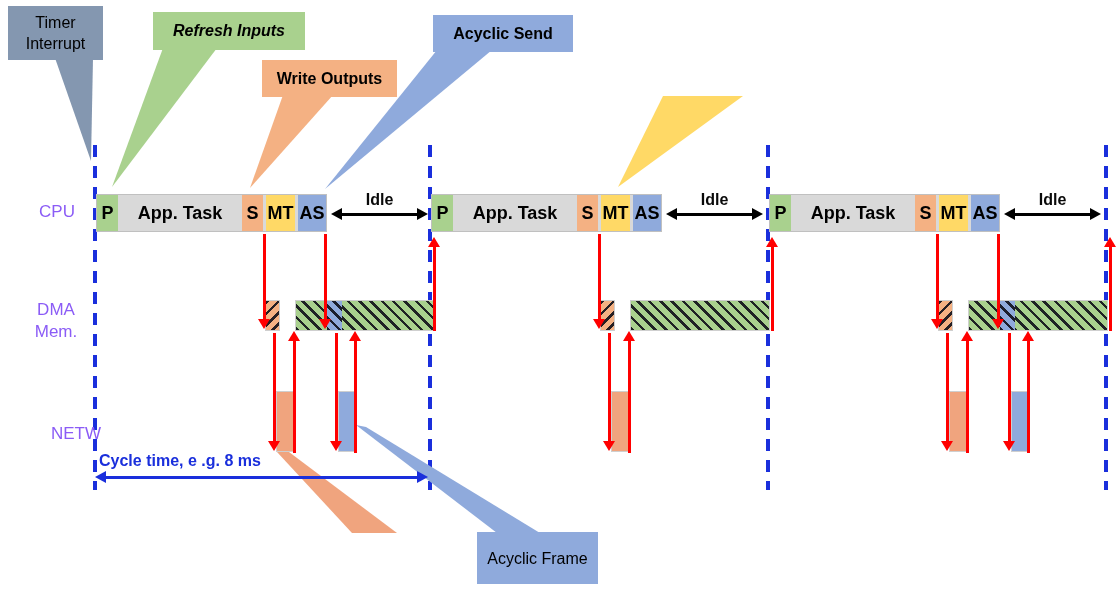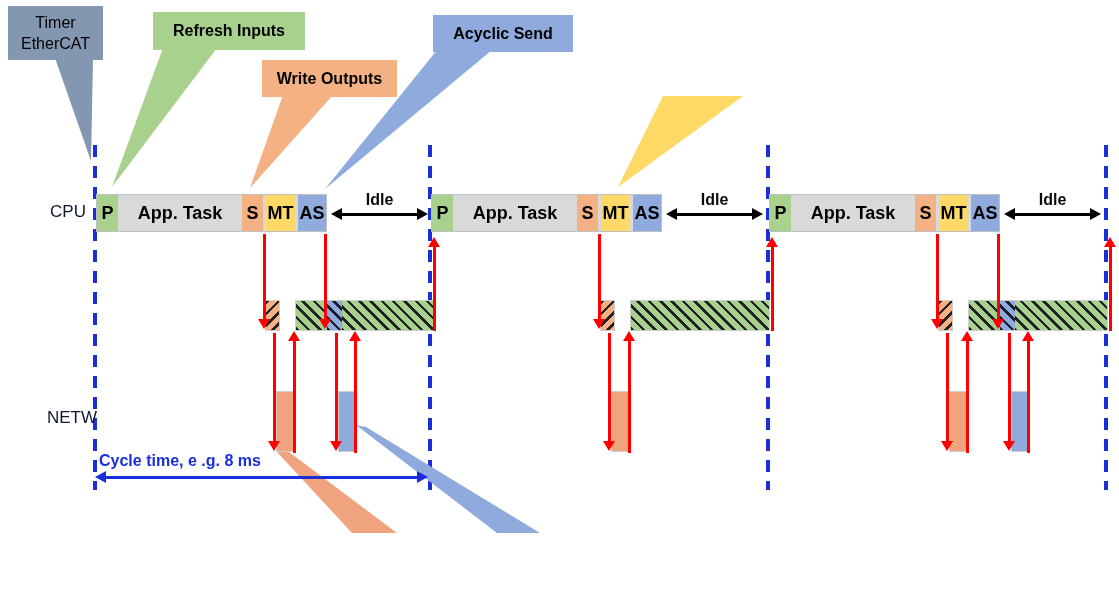--- a/index.html
+++ b/index.html
@@ -7,43 +7,43 @@
           font-family:"Liberation Sans",sans-serif;overflow:hidden;}
   .abs{position:absolute;}
   
   .callout{position:absolute;color:#000;text-align:center;display:flex;align-items:center;
            justify-content:center;z-index:4;padding:0 4px;box-sizing:border-box;font-size:16px;}
   .bold{font-weight:700;}
   .tail{position:absolute;z-index:3;}
   .box-timer  {left:8px;top:6px;width:95px;height:54px;background:var(--c-bluegray);line-height:21px;}
   .tail-timer {left:55px;top:58px;width:40px;height:103px;background:var(--c-bluegray);
                clip-path:polygon(0 0,38px 0,36px 103px);}
-  .box-refresh{left:153px;top:12px;width:152px;height:38px;background:var(--c-green);}
+  .box-refresh{left:153px;top:12px;width:152px;height:38px;background:var(--c-green);font-style:italic;}
   .tail-refresh{left:112px;top:48px;width:105px;height:139px;background:var(--c-green);
                clip-path:polygon(51px 0,105px 0,0 139px);}
   .box-write  {left:262px;top:60px;width:135px;height:37px;background:var(--c-orange);}
   .tail-write {left:250px;top:95px;width:83px;height:93px;background:var(--c-orange);
                clip-path:polygon(33px 0,83px 0,0 93px);}
   .box-asend  {left:433px;top:15px;width:140px;height:37px;background:var(--c-blue);}
   .tail-asend {left:325px;top:50px;width:167px;height:139px;background:var(--c-blue);
                clip-path:polygon(112px 0,167px 0,0 139px);}
   .box-master {left:660px;top:62px;width:215px;height:36px;background:var(--c-yellow);}
   .tail-master{left:618px;top:96px;width:125px;height:91px;background:var(--c-yellow);
                clip-path:polygon(45px 0,125px 0,0 91px);}
   .box-ecat   {left:347px;top:532px;width:120px;height:52px;background:var(--c-orangedeep);line-height:23px;}
   .tail-ecat  {left:277px;top:452px;width:120px;height:81px;background:var(--c-orangedeep);
                clip-path:polygon(0 0,12px 0,120px 81px,75px 81px);}
   .box-aframe {left:477px;top:532px;width:121px;height:52px;background:var(--c-blue);line-height:23px;}
   .tail-aframe{left:356px;top:425px;width:184px;height:108px;background:var(--c-blue);
                clip-path:polygon(0 0,10px 2px,184px 108px,141px 108px);}
   
-  .rowlabel{position:absolute;color:#0f172a;font-size:17px;text-align:center;z-index:2;margin-left:11px;}
+  .rowlabel{position:absolute;color:#8b5cf6;font-size:17px;text-align:center;z-index:2;}
   .lbl-cpu {left:27px;top:202px;width:60px;}
   .lbl-dma {left:21px;top:299px;width:70px;line-height:22px;}
-  .lbl-netw{left:21px;top:408px;width:80px;}
+  .lbl-netw{left:21px;top:424px;width:80px;text-align:right;}
   
   .ct-label{position:absolute;left:99px;top:452px;font-size:16px;font-weight:700;
             color:var(--c-dash);z-index:5;white-space:nowrap;}
   
   .cpu-bar{background:var(--c-gray);border:1px solid #c0c0c0;z-index:2;box-sizing:border-box;}
   .cblk{display:flex;align-items:center;justify-content:center;font-weight:700;
         font-size:18px;color:#000;z-index:3;}
   .idlelbl{text-align:center;font-weight:700;font-size:16px;color:#0a0a0a;z-index:2;}
   .dma{border:1px solid #cfcfcf;box-sizing:border-box;z-index:2;}
   .netwblk{border:1px solid #cfcfcf;box-sizing:border-box;z-index:2;}
@@ -62,29 +62,34 @@
 <body>
 
 <div class="canvas">
 
   <div class="tail tail-timer"></div>
   <div class="tail tail-refresh"></div>
   <div class="tail tail-write"></div>
   <div class="tail tail-asend"></div>
   <div class="tail tail-master"></div>
 
-  <div class="callout box-timer">Timer EtherCAT</div>
+  <div class="callout box-timer">Timer Interrupt</div>
   <div class="callout box-refresh bold">Refresh Inputs</div>
   <div class="callout box-asend bold">Acyclic Send</div>
   <div class="callout box-write bold">Write Outputs</div>
 
   <div class="tail tail-ecat"></div>
   <div class="tail tail-aframe"></div>
+  <div class="callout box-aframe">Acyclic Frame</div>
 
   <div class="rowlabel lbl-cpu">CPU</div>
+  <div class="rowlabel lbl-dma">
+    <span>DMA</span><br>
+    <span>Mem.</span>
+  </div>
   <div class="rowlabel lbl-netw">NETW</div>
 
   <div class="ct-label">Cycle time, e .g. 8 ms</div>
 
   <div id="cycles">
       <div class="abs cpu-bar" style="left: 96px; top: 194px; width: 231px; height: 38px;"></div>
       <div class="abs cblk" style="left: 97px; top: 195px; width: 21px; height: 36px; background: var(--c-green);">P</div>
       <div class="abs cblk" style="left: 119px; top: 195px; width: 122px; height: 36px;">App. Task</div>
       <div class="abs cblk" style="left: 242px; top: 195px; width: 21px; height: 36px; background: var(--c-orange);">S</div>
       <div class="abs cblk" style="left: 266px; top: 195px; width: 29px; height: 36px; background: var(--c-yellow);">MT</div>

